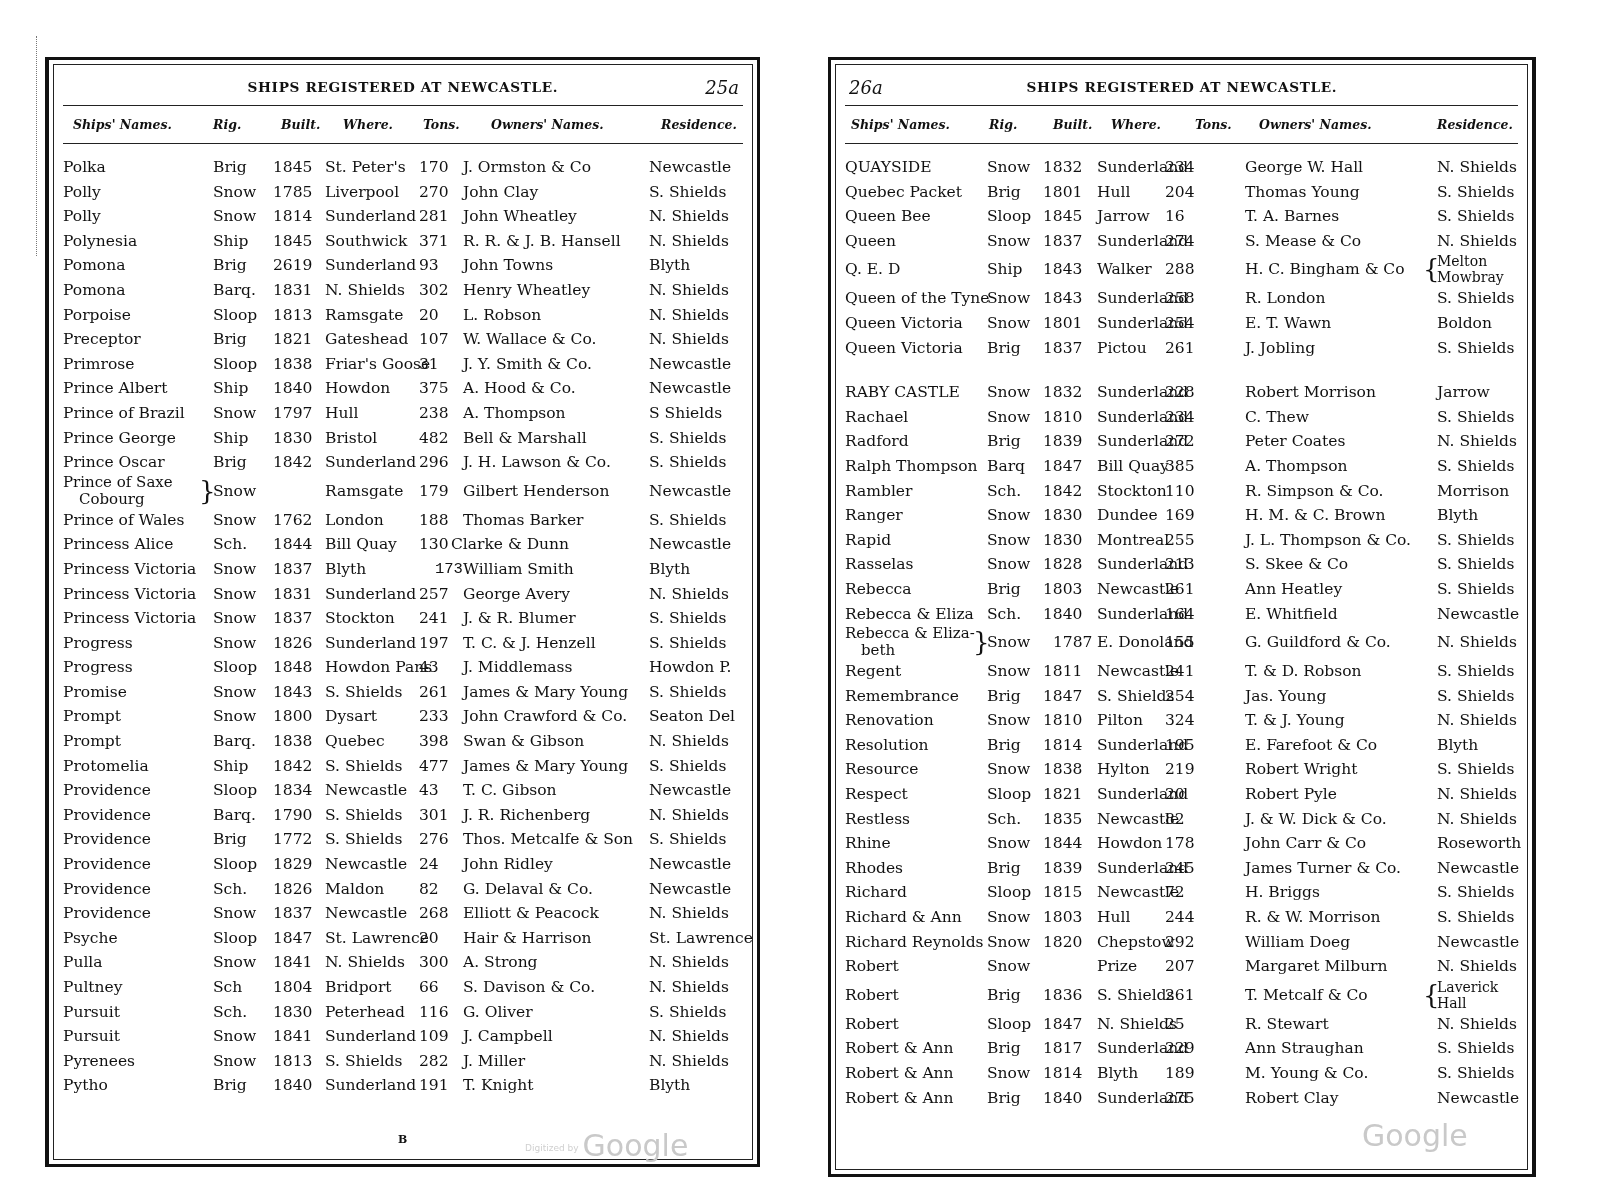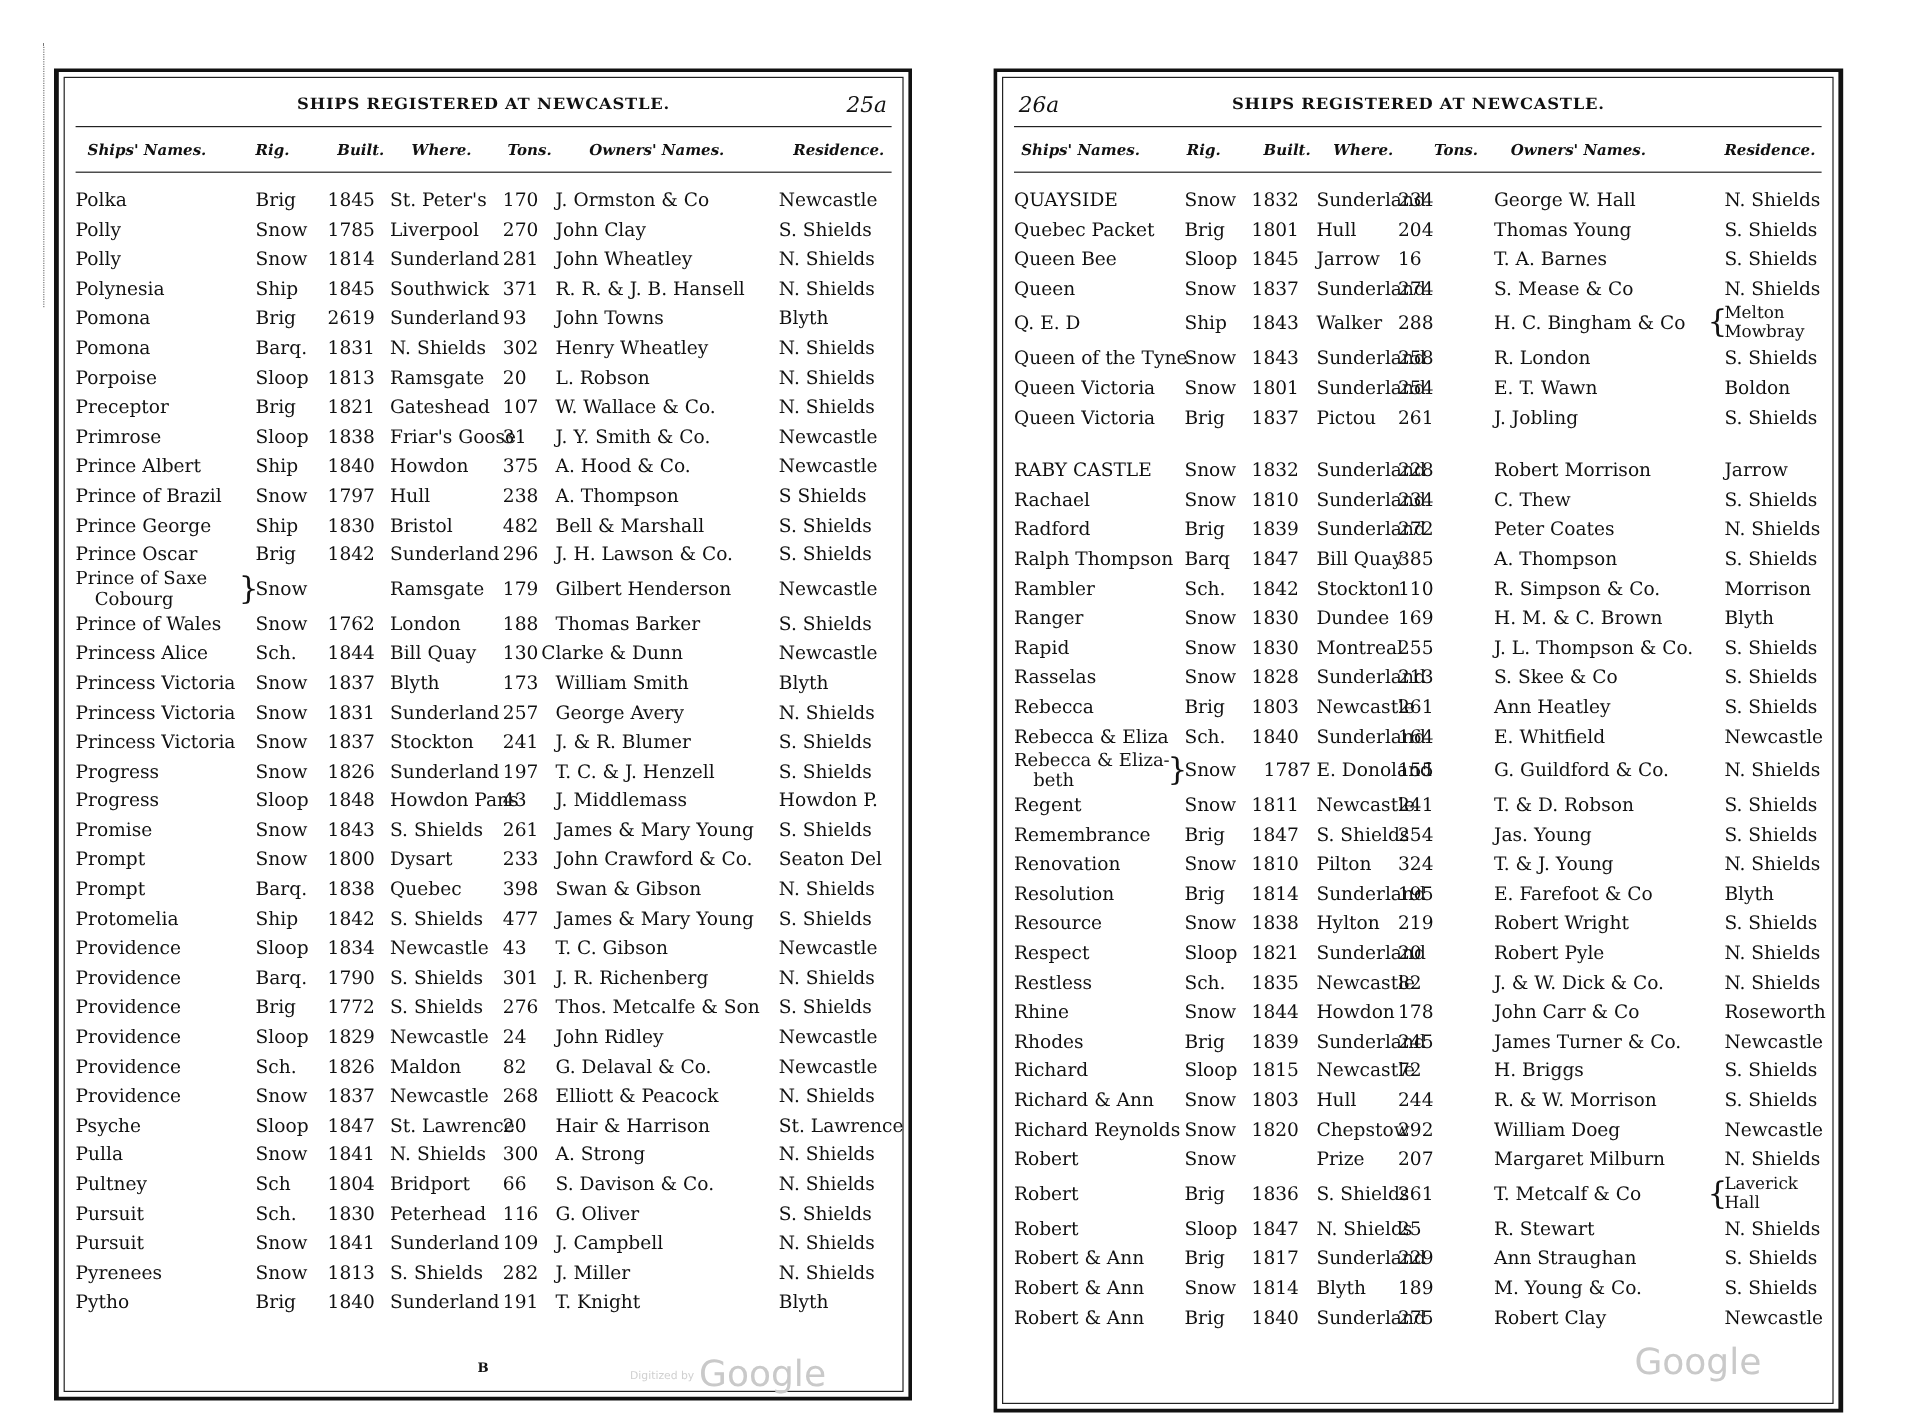--- a/index.html
+++ b/index.html
@@ -201,21 +201,21 @@
         <span class="" style="left: 262px;">Bill Quay</span>
         <span class="" style="left: 356px;">130</span>
         <span class="" style="left: 388px;">Clarke &amp; Dunn</span>
         <span class="" style="left: 586px;">Newcastle</span>
       </div>
       <div class="row">
         <span class="" style="left: 0px;">Princess Victoria</span>
         <span class="" style="left: 150px;">Snow</span>
         <span class="" style="left: 210px;">1837</span>
         <span class="" style="left: 262px;">Blyth</span>
-        <span class="" style="left: 356px;">173</span>
+        <span class="" style="left: 372px; font-family: Liberation Mono, monospace;">173</span>
         <span class="" style="left: 400px;">William Smith</span>
         <span class="" style="left: 586px;">Blyth</span>
       </div>
       <div class="row">
         <span class="" style="left: 0px;">Princess Victoria</span>
         <span class="" style="left: 150px;">Snow</span>
         <span class="" style="left: 210px;">1831</span>
         <span class="" style="left: 262px;">Sunderland</span>
         <span class="" style="left: 356px;">257</span>
         <span class="" style="left: 400px;">George Avery</span>

